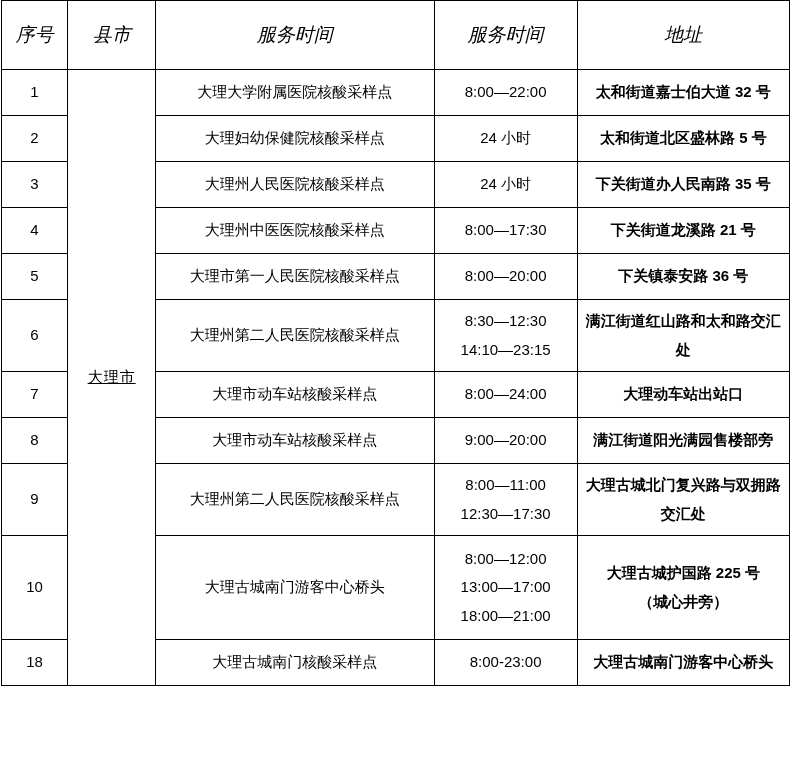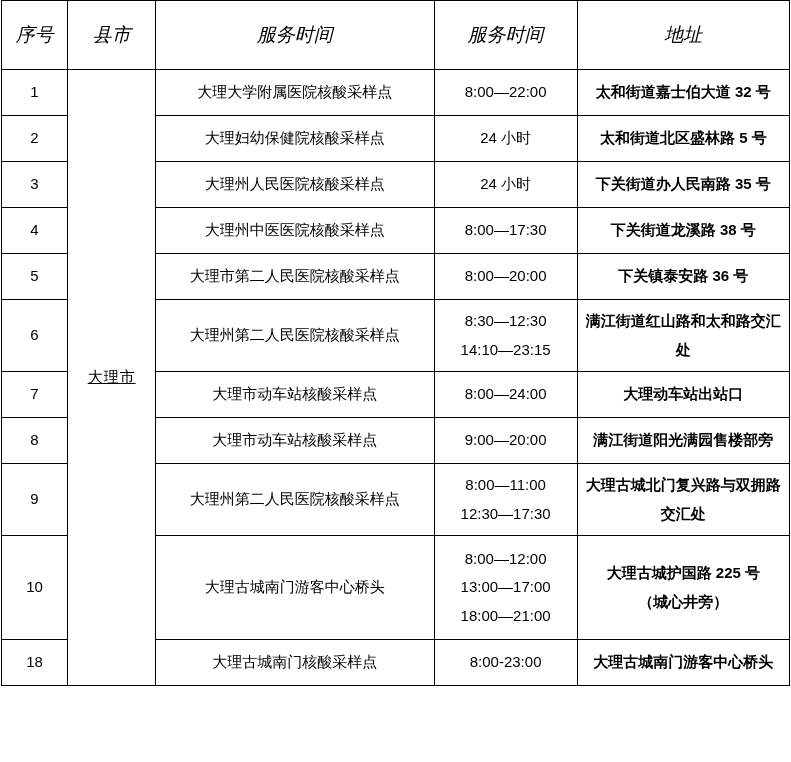--- a/index.html
+++ b/index.html
@@ -138,28 +138,28 @@
       <tr class="row-h1">
         <td class="idx">4</td>
         <td class="name">大理州中医医院核酸采样点</td>
         <td class="time">
           <div class="multi-line">
             <div>8:00—17:30</div>
           </div>
         </td>
         <td class="addr">
           <div class="addr-two">
-            <div>下关街道龙溪路 38 号</div>
+            <div>下关街道龙溪路 21 号</div>
           </div>
         </td>
       </tr>
 
       <tr class="row-h1">
         <td class="idx">5</td>
-        <td class="name">大理市第二人民医院核酸采样点</td>
+        <td class="name">大理市第一人民医院核酸采样点</td>
         <td class="time">
           <div class="multi-line">
             <div>8:00—20:00</div>
           </div>
         </td>
         <td class="addr">
           <div class="addr-two">
             <div>下关镇泰安路 36 号</div>
           </div>
         </td>

